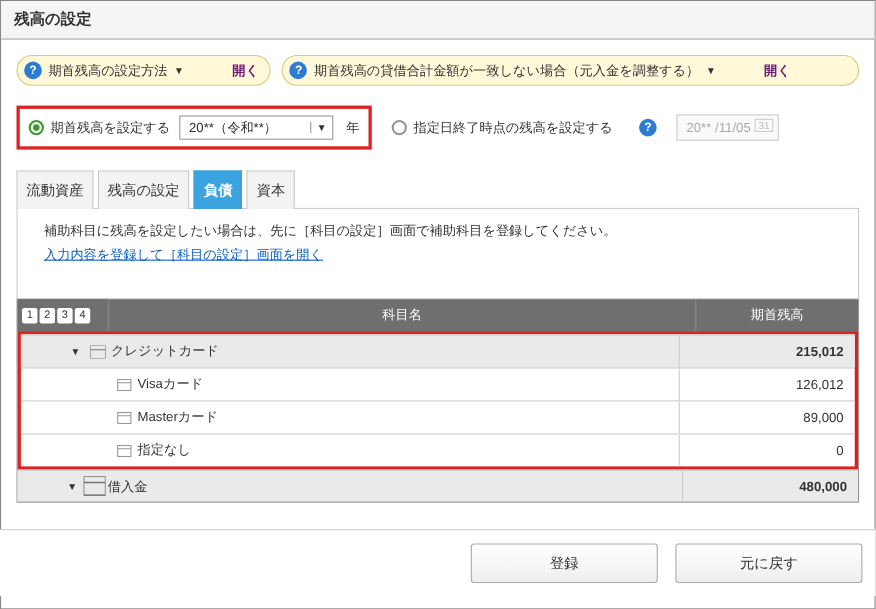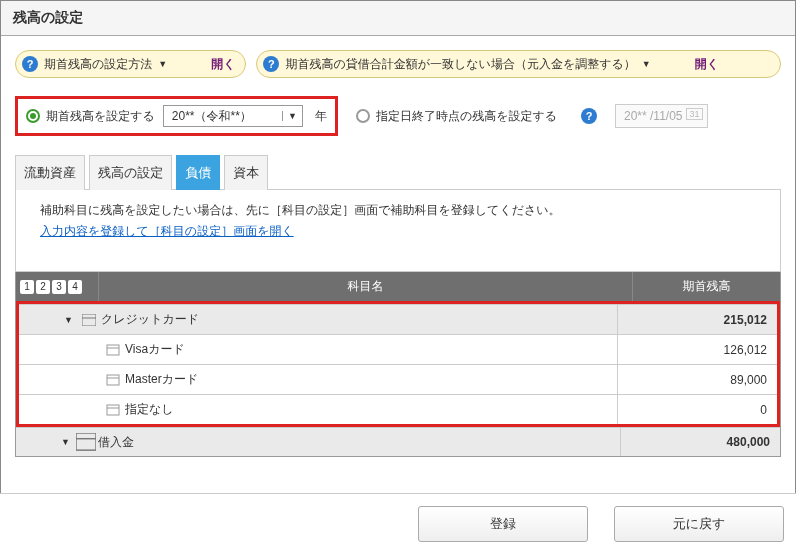--- a/index.html
+++ b/index.html
@@ -25,21 +25,21 @@
 .select-era { display: inline-flex; align-items: center; border: 1px solid #999; height: 22px; }
 .select-era .sval { padding: 0 30px 0 8px; }
 .select-era .sbtn { border-left: 1px solid #999; width: 20px; text-align: center; font-size: 9px; }
 .yr { margin-left: 4px; }
 .qmark2 { width: 16px; height: 16px; border-radius: 50%; background: #2d7cd1; color: #fff; font-size: 11px; display: inline-flex; align-items: center; justify-content: center; font-weight: bold; margin-left: 6px; }
 .date-disabled { border: 1px solid #ccc; padding: 4px 24px 4px 8px; color: #aaa; background: #fafafa; position: relative; }
 .date-disabled::after { content: "31"; position: absolute; right: 4px; top: 3px; font-size: 9px; border: 1px solid #ccc; padding: 0 2px; color: #bbb; }
 
 .tabs { display: flex; border-bottom: 1px solid #ccc; }
 .tab { padding: 8px 8px; border: 1px solid #ccc; border-bottom: none; background: #f3f3f3; margin-right: 4px; font-size: 13px; position: relative; top: 1px; }
-.tab.active { background: #3aa3e0; color: #fff; border-color: #3aa3e0; font-weight: normal; }
+.tab.active { background: #3aa3e0; color: #fff; border-color: #3aa3e0; font-weight: bold; }
 
 .note-area { border: 1px solid #ccc; border-top: none; padding: 12px 24px 31px; }
 .note-txt { margin-bottom: 4px; font-size: 12px; }
 .note-link { color: #0a5fc4; text-decoration: underline; font-size: 12px; margin-top: 12px; }
 
 .grid { border-left: 1px solid #999; border-right: 1px solid #999; }
 .ghead { display: flex; background: #6f6f6f; color: #fff; font-size: 12px; }
 .ghead .nums { display: flex; gap: 2px; padding: 4px; background: #6f6f6f; width: 82px; align-items: center; }
 .ghead .nums span { width: 14px; height: 14px; background: #fff; color: #333; font-size: 10px; display: flex; align-items: center; justify-content: center; border-radius: 2px; }
 .ghead .col-name { flex: 1; text-align: center; padding: 6px 0; border-left: 1px solid #888; }
@@ -53,21 +53,21 @@
 .grow .ricon svg { width: 14px; height: 12px; }
 .grow .rname { flex: 1; padding-left: 2px; }
 .grow .rbal { width: 160px; text-align: right; padding-right: 10px; border-left: 1px solid #ccc; height: 100%; display: flex; align-items: center; justify-content: flex-end; }
 .grow.sub .toggle { width: 84px; }
 .grow-last { border-top: 1px solid #ccc; border-bottom: 1px solid #999; display: flex; height: 30px; background: #eaeaea; align-items: center; }
 .grow-last .toggle { width: 60px; text-align: right; padding-right: 6px; font-size: 9px; }
 .grow-last .ricon { width: 20px; display: flex; align-items: center; justify-content: center; }
 .grow-last .rname { flex: 1; padding-left: 2px; }
 .grow-last .rbal { width: 160px; text-align: right; padding-right: 10px; border-left: 1px solid #ccc; height: 100%; display: flex; align-items: center; justify-content: flex-end; font-weight: bold; }
 
-.footer { border-top: 1px solid #ccc; padding: 12px; display: flex; justify-content: flex-end; gap: 26px; position: absolute; bottom: 0; left: 0; right: 0; background: #fff; }
+.footer { border-top: 1px solid #ccc; padding: 12px; display: flex; justify-content: flex-end; gap: 16px; position: absolute; bottom: 12px; left: 0; right: 0; background: #fff; }
 .btn { border: 1px solid #aaa; background: linear-gradient(#fff, #eee); padding: 8px 0; width: 170px; text-align: center; border-radius: 3px; font-size: 13px; }
 </style>
 </head>
 <body>
 
 <div class="title-bar">残高の設定</div>
 
 <div class="content">
 
   <div class="help-row">

